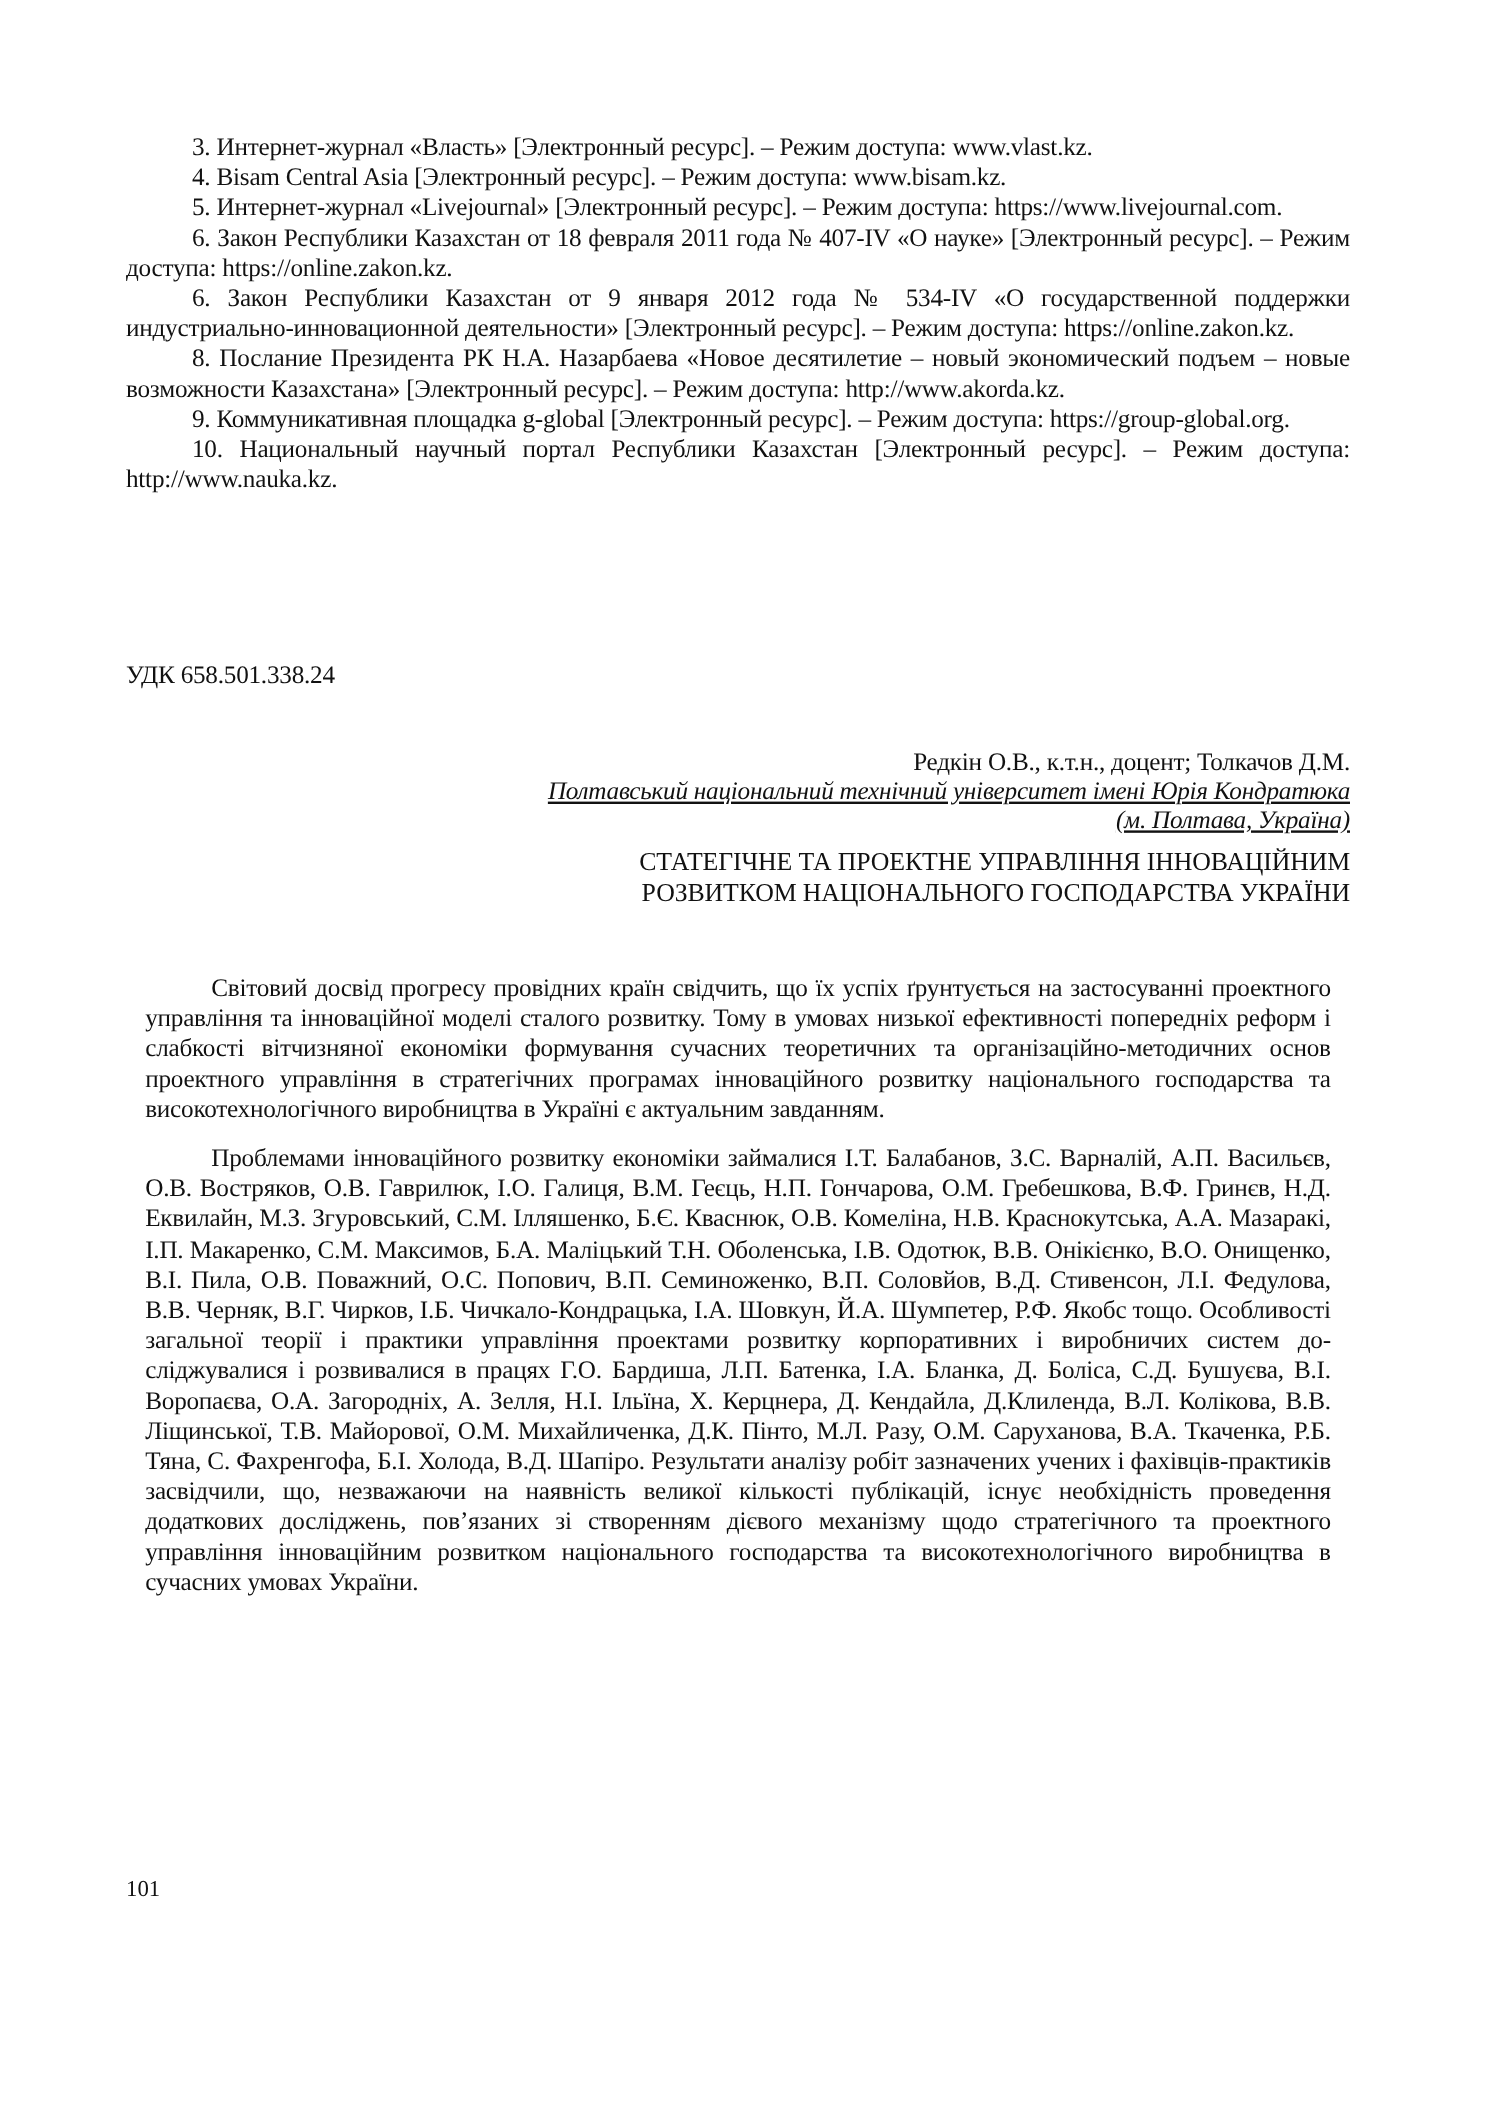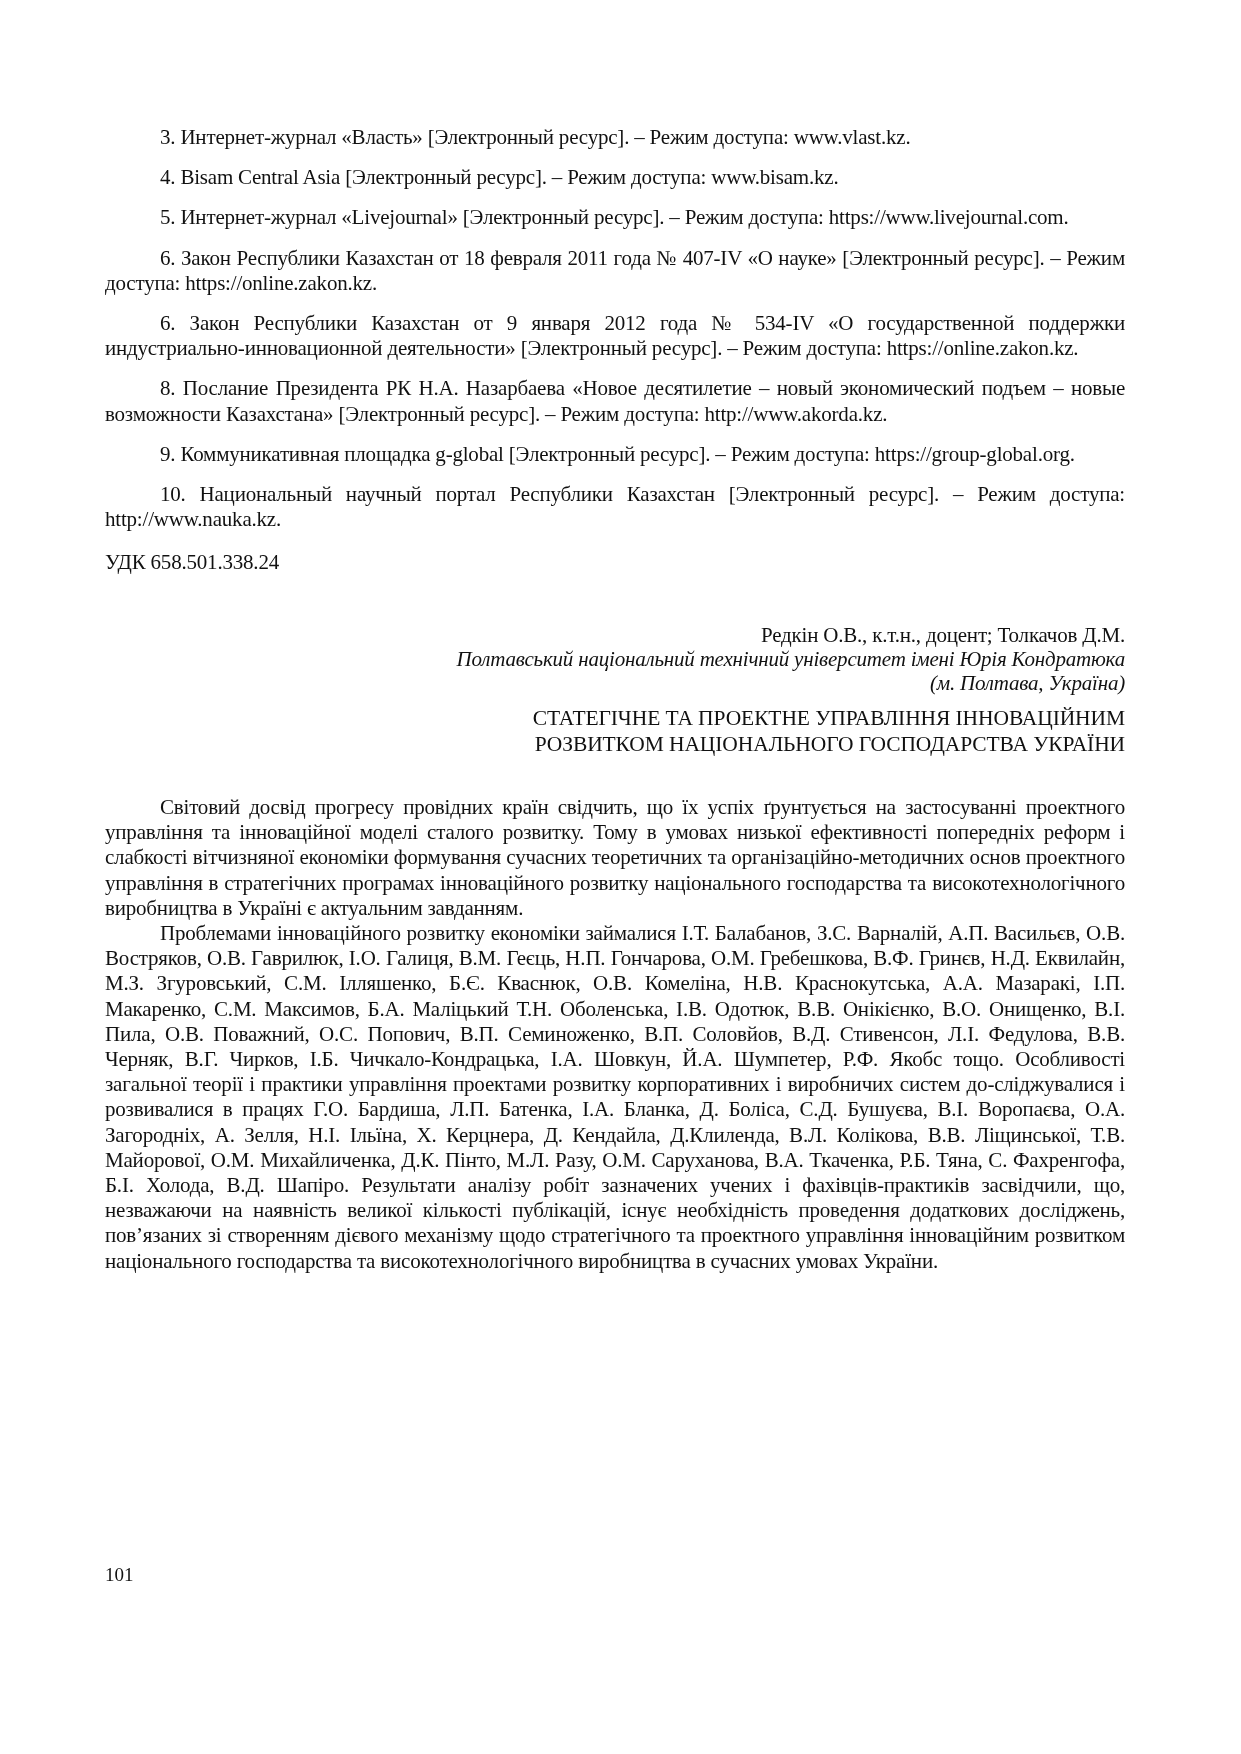--- a/index.html
+++ b/index.html
@@ -25,21 +25,21 @@
     position: absolute;
     top: 110px;
     left: 0;
     width: 1020px;
     font-size: 21px;
     line-height: 25.2px;
   }
   .ref {
     text-align: justify;
     text-indent: 55px;
-    margin: 15px 0 0 0;
+    margin: 0 0 0 0;
     letter-spacing: -0.2px;
   }
   .udk {
     position: absolute;
     top: 550px;
     left: 0;
     font-size: 21px;
     line-height: 25px;
     letter-spacing: -0.2px;
   }
@@ -51,20 +51,21 @@
     text-align: right;
     font-size: 21px;
     line-height: 24px;
     letter-spacing: -0.2px;
   }
   .byline .authors {
     padding-left: 20px;
   }
   .byline .affil {
     font-style: italic;
+    text-decoration: underline;
   }
   .title {
     position: absolute;
     top: 705px;
     left: 0;
     width: 1020px;
     text-align: right;
     font-weight: normal;
     font-size: 21.5px;
     line-height: 26px;
@@ -73,21 +74,21 @@
   .body {
     position: absolute;
     top: 795px;
     left: 0;
     width: 1020px;
     font-size: 21px;
     line-height: 25.2px;
     letter-spacing: -0.2px;
   }
   .body p {
-    margin: 0;
+    margin: 16px;
     text-align: justify;
     text-indent: 55px;
   }
   .page-number {
     position: absolute;
     top: 1562px;
     left: 0;
     width: 1020px;
     text-align: left;
     font-size: 19px;

